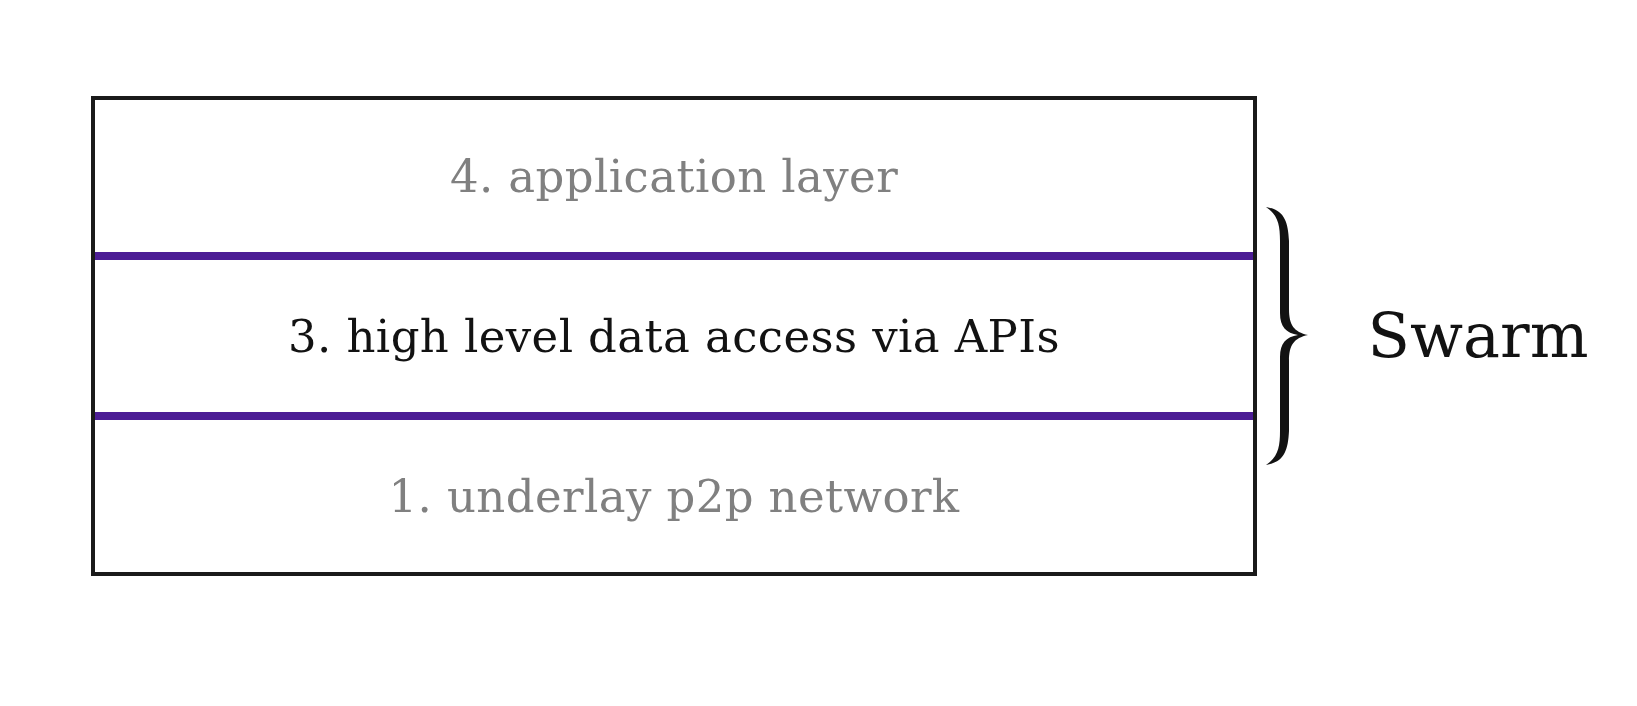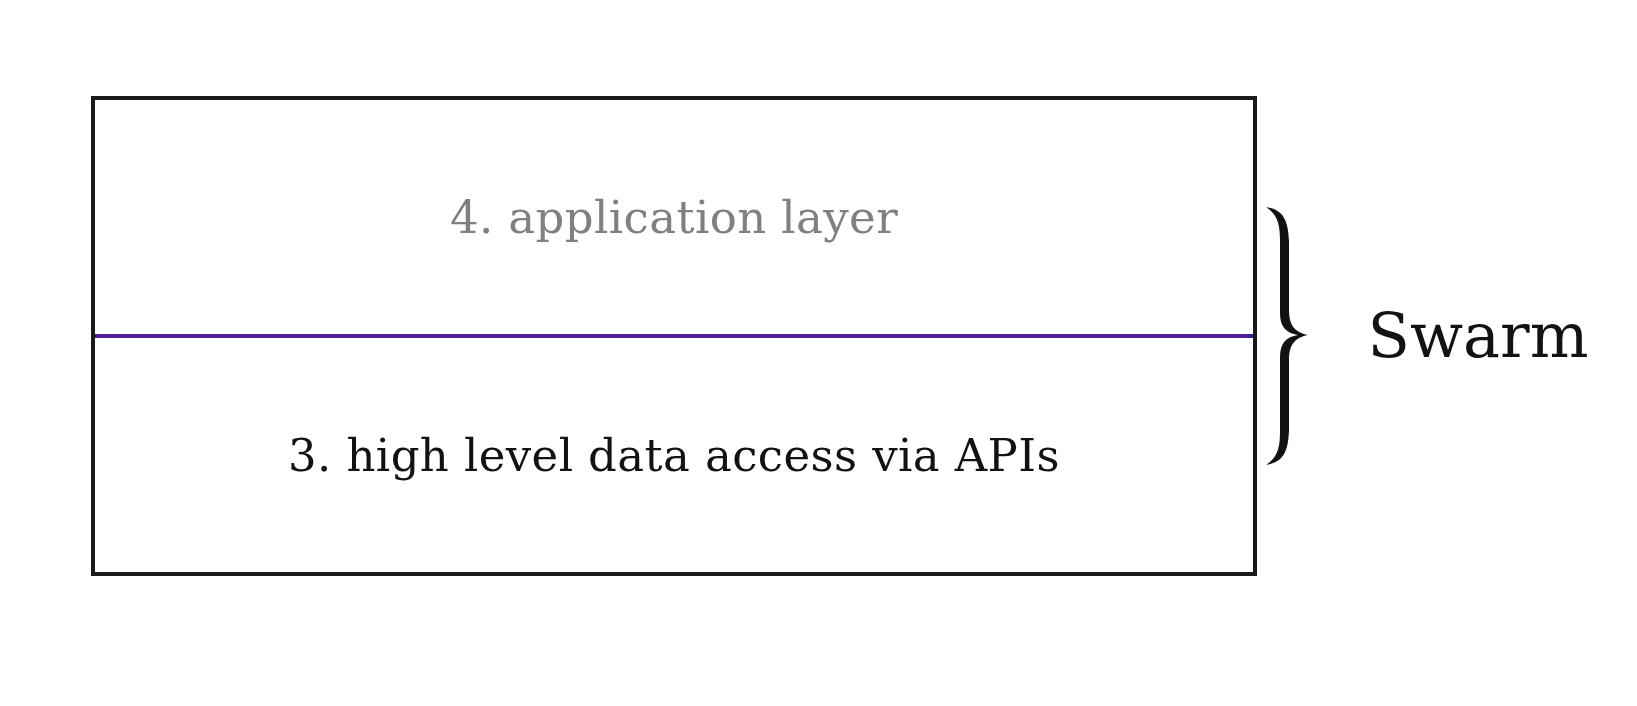--- a/index.html
+++ b/index.html
@@ -42,21 +42,21 @@
   .layer-row {
     flex: 1 1 0;
     display: flex;
     align-items: center;
     justify-content: center;
     position: relative;
     box-sizing: border-box;
   }
 
   .layer-row + .layer-row {
-    border-top: 4px solid #4c1d95;
+    border-top: 8px solid #4c1d95;
   }
 
   .layer-label {
     font-size: 45px;
     line-height: 1;
     letter-spacing: 0.4px;
     white-space: nowrap;
     color: #121212;
   }
 
@@ -112,20 +112,23 @@
 
     <div class="layer-row muted">
       <span class="layer-label">4. application layer</span>
     </div>
 
     <div class="layer-row">
       <span class="layer-label">3. high level data access via APIs</span>
     </div>
 
 
+    <div class="layer-row muted">
+      <span class="layer-label">1. underlay p2p network</span>
+    </div>
 
   </div>
 
   <div class="brace-group">
 
     <svg class="brace-svg" viewBox="0 0 62 262" preserveAspectRatio="none">
       <path d="M 4 2
                C 22 5, 26 16, 27 36
                L 27 104
                C 27 120, 32 127, 46 130

